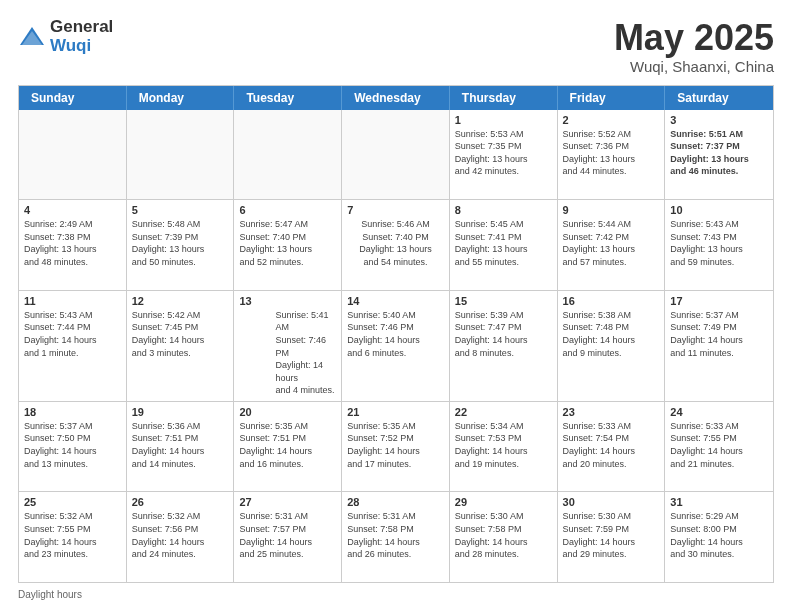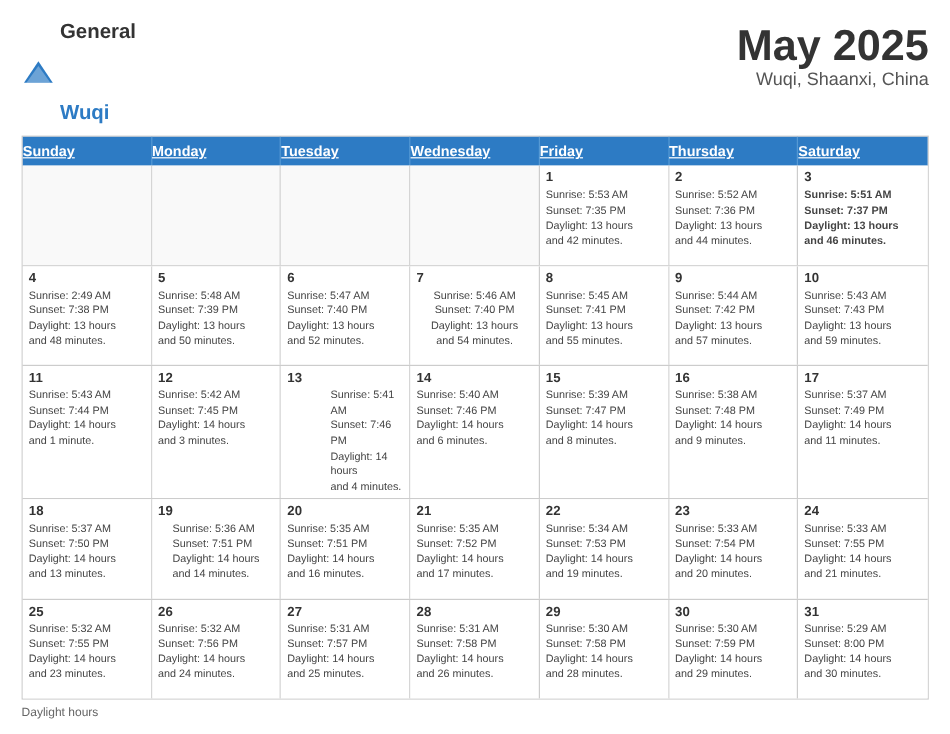--- a/index.html
+++ b/index.html
@@ -25,21 +25,20 @@
     }
     .logo {
       display: flex;
       align-items: center;
       gap: 4px;
     }
     .logo-text {
       display: flex;
       flex-direction: column;
       line-height: 1.1;
-      gap: 48px;
     }
     .logo-general {
       font-size: 17px;
       font-weight: bold;
       color: #333;
     }
     .logo-blue {
       font-size: 17px;
       font-weight: bold;
       color: #2d7bc4;
@@ -70,23 +69,22 @@
     }
     .day-headers {
       display: grid;
       grid-template-columns: repeat(7, 1fr);
       background: #2d7bc4;
     }
     .day-header {
       color: #fff;
       font-size: 12px;
       font-weight: bold;
-      padding: 5px 0;
+      padding: 5px 12px;
       border-right: 1px solid #5599d4;
-      text-decoration: underline;
     }
     .day-header:last-child { border-right: none; }
     .calendar-body {
       flex: 1;
       display: flex;
       flex-direction: column;
     }
     .week-row {
       display: grid;
       grid-template-columns: repeat(7, 1fr);
@@ -143,22 +141,22 @@
       <div class="title-location">Wuqi, Shaanxi, China</div>
     </div>
   </div>
 
   <div class="calendar">
     <div class="day-headers">
     <div class="day-header">Sunday</div>
         <div class="day-header">Monday</div>
         <div class="day-header">Tuesday</div>
         <div class="day-header">Wednesday</div>
+        <div class="day-header">Thursday</div>
         <div class="day-header">Friday</div>
-        <div class="day-header">Thursday</div>
         <div class="day-header">Saturday</div>
       </div>
     <div class="calendar-body">
     <div class="week-row">
           <div class="day-cell empty"></div>
           <div class="day-cell empty"></div>
           <div class="day-cell empty"></div>
           <div class="day-cell empty"></div>
           <div class="day-cell">
             <span class="day-number">1</span>
@@ -287,21 +285,21 @@
         <div class="week-row">
           <div class="day-cell">
             <span class="day-number">18</span>
             <div class="day-info" style="white-space: pre-line;">Sunrise: 5:37 AM
 Sunset: 7:50 PM
 Daylight: 14 hours
 and 13 minutes.</div>
           </div>
           <div class="day-cell">
             <span class="day-number">19</span>
-            <div class="day-info" style="white-space: pre-line; margin-left: 12px;">Sunrise: 5:36 AM
+            <div class="day-info" style="white-space: pre-line;">Sunrise: 5:36 AM
 Sunset: 7:51 PM
 Daylight: 14 hours
 and 14 minutes.</div>
           </div>
           <div class="day-cell">
             <span class="day-number">20</span>
             <div class="day-info" style="white-space: pre-line;">Sunrise: 5:35 AM
 Sunset: 7:51 PM
 Daylight: 14 hours
 and 16 minutes.</div>

